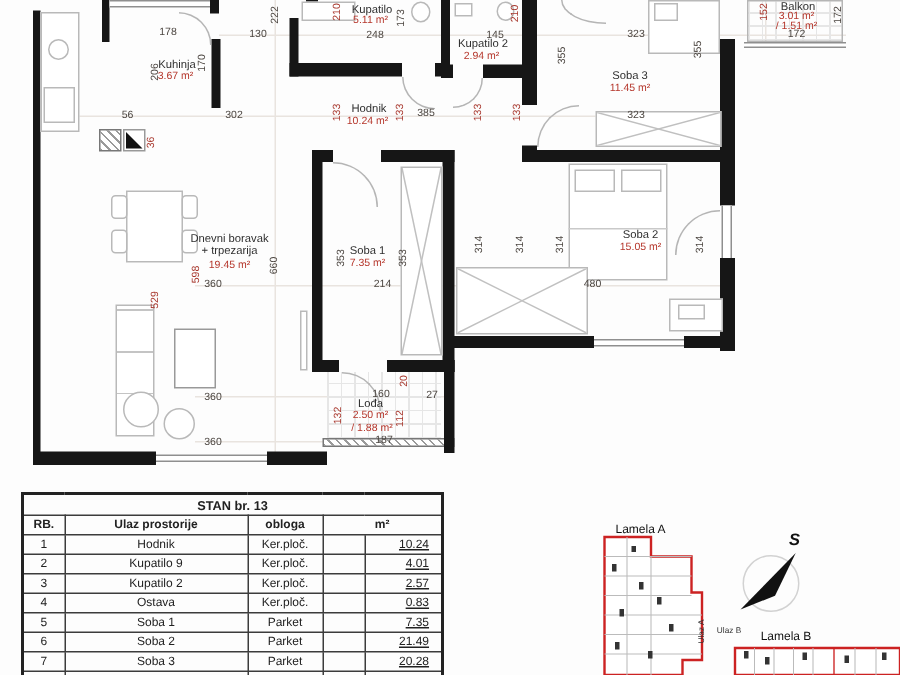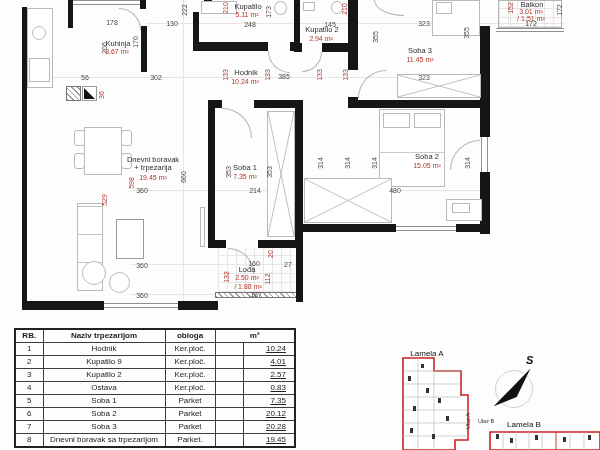--- a/index.html
+++ b/index.html
@@ -242,23 +242,26 @@
   <div id="roomtable" class="abs">
     <table>
       <colgroup>
           <col style="width:28px">
           <col style="width:122px">
           <col style="width:50px">
           <col style="width:28px">
           <col style="width:52px">
         </colgroup>
       <tbody>
+          <tr class="t-title">
+            <td colspan="5">STAN br. 13</td>
+          </tr>
       <tr class="t-head">
         <td>RB.</td>
-        <td>Naziv trpezarijom</td>
+        <td>Ulaz prostorije</td>
         <td>obloga</td>
         <td colspan="2">m²</td>
       </tr>
       <tr>
             <td>1</td>
             <td>Hodnik</td>
             <td>Ker.ploč.</td>
             <td></td>
             <td class="val">10.24</td>
           </tr>
@@ -288,21 +291,21 @@
             <td>Soba 1</td>
             <td>Parket</td>
             <td></td>
             <td class="val">7.35</td>
           </tr>
       <tr>
             <td>6</td>
             <td>Soba 2</td>
             <td>Parket</td>
             <td></td>
-            <td class="val">20.12</td>
+            <td class="val">21.49</td>
           </tr>
       <tr>
             <td>7</td>
             <td>Soba 3</td>
             <td>Parket</td>
             <td></td>
             <td class="val">20.28</td>
           </tr>
       <tr>
             <td>8</td>

